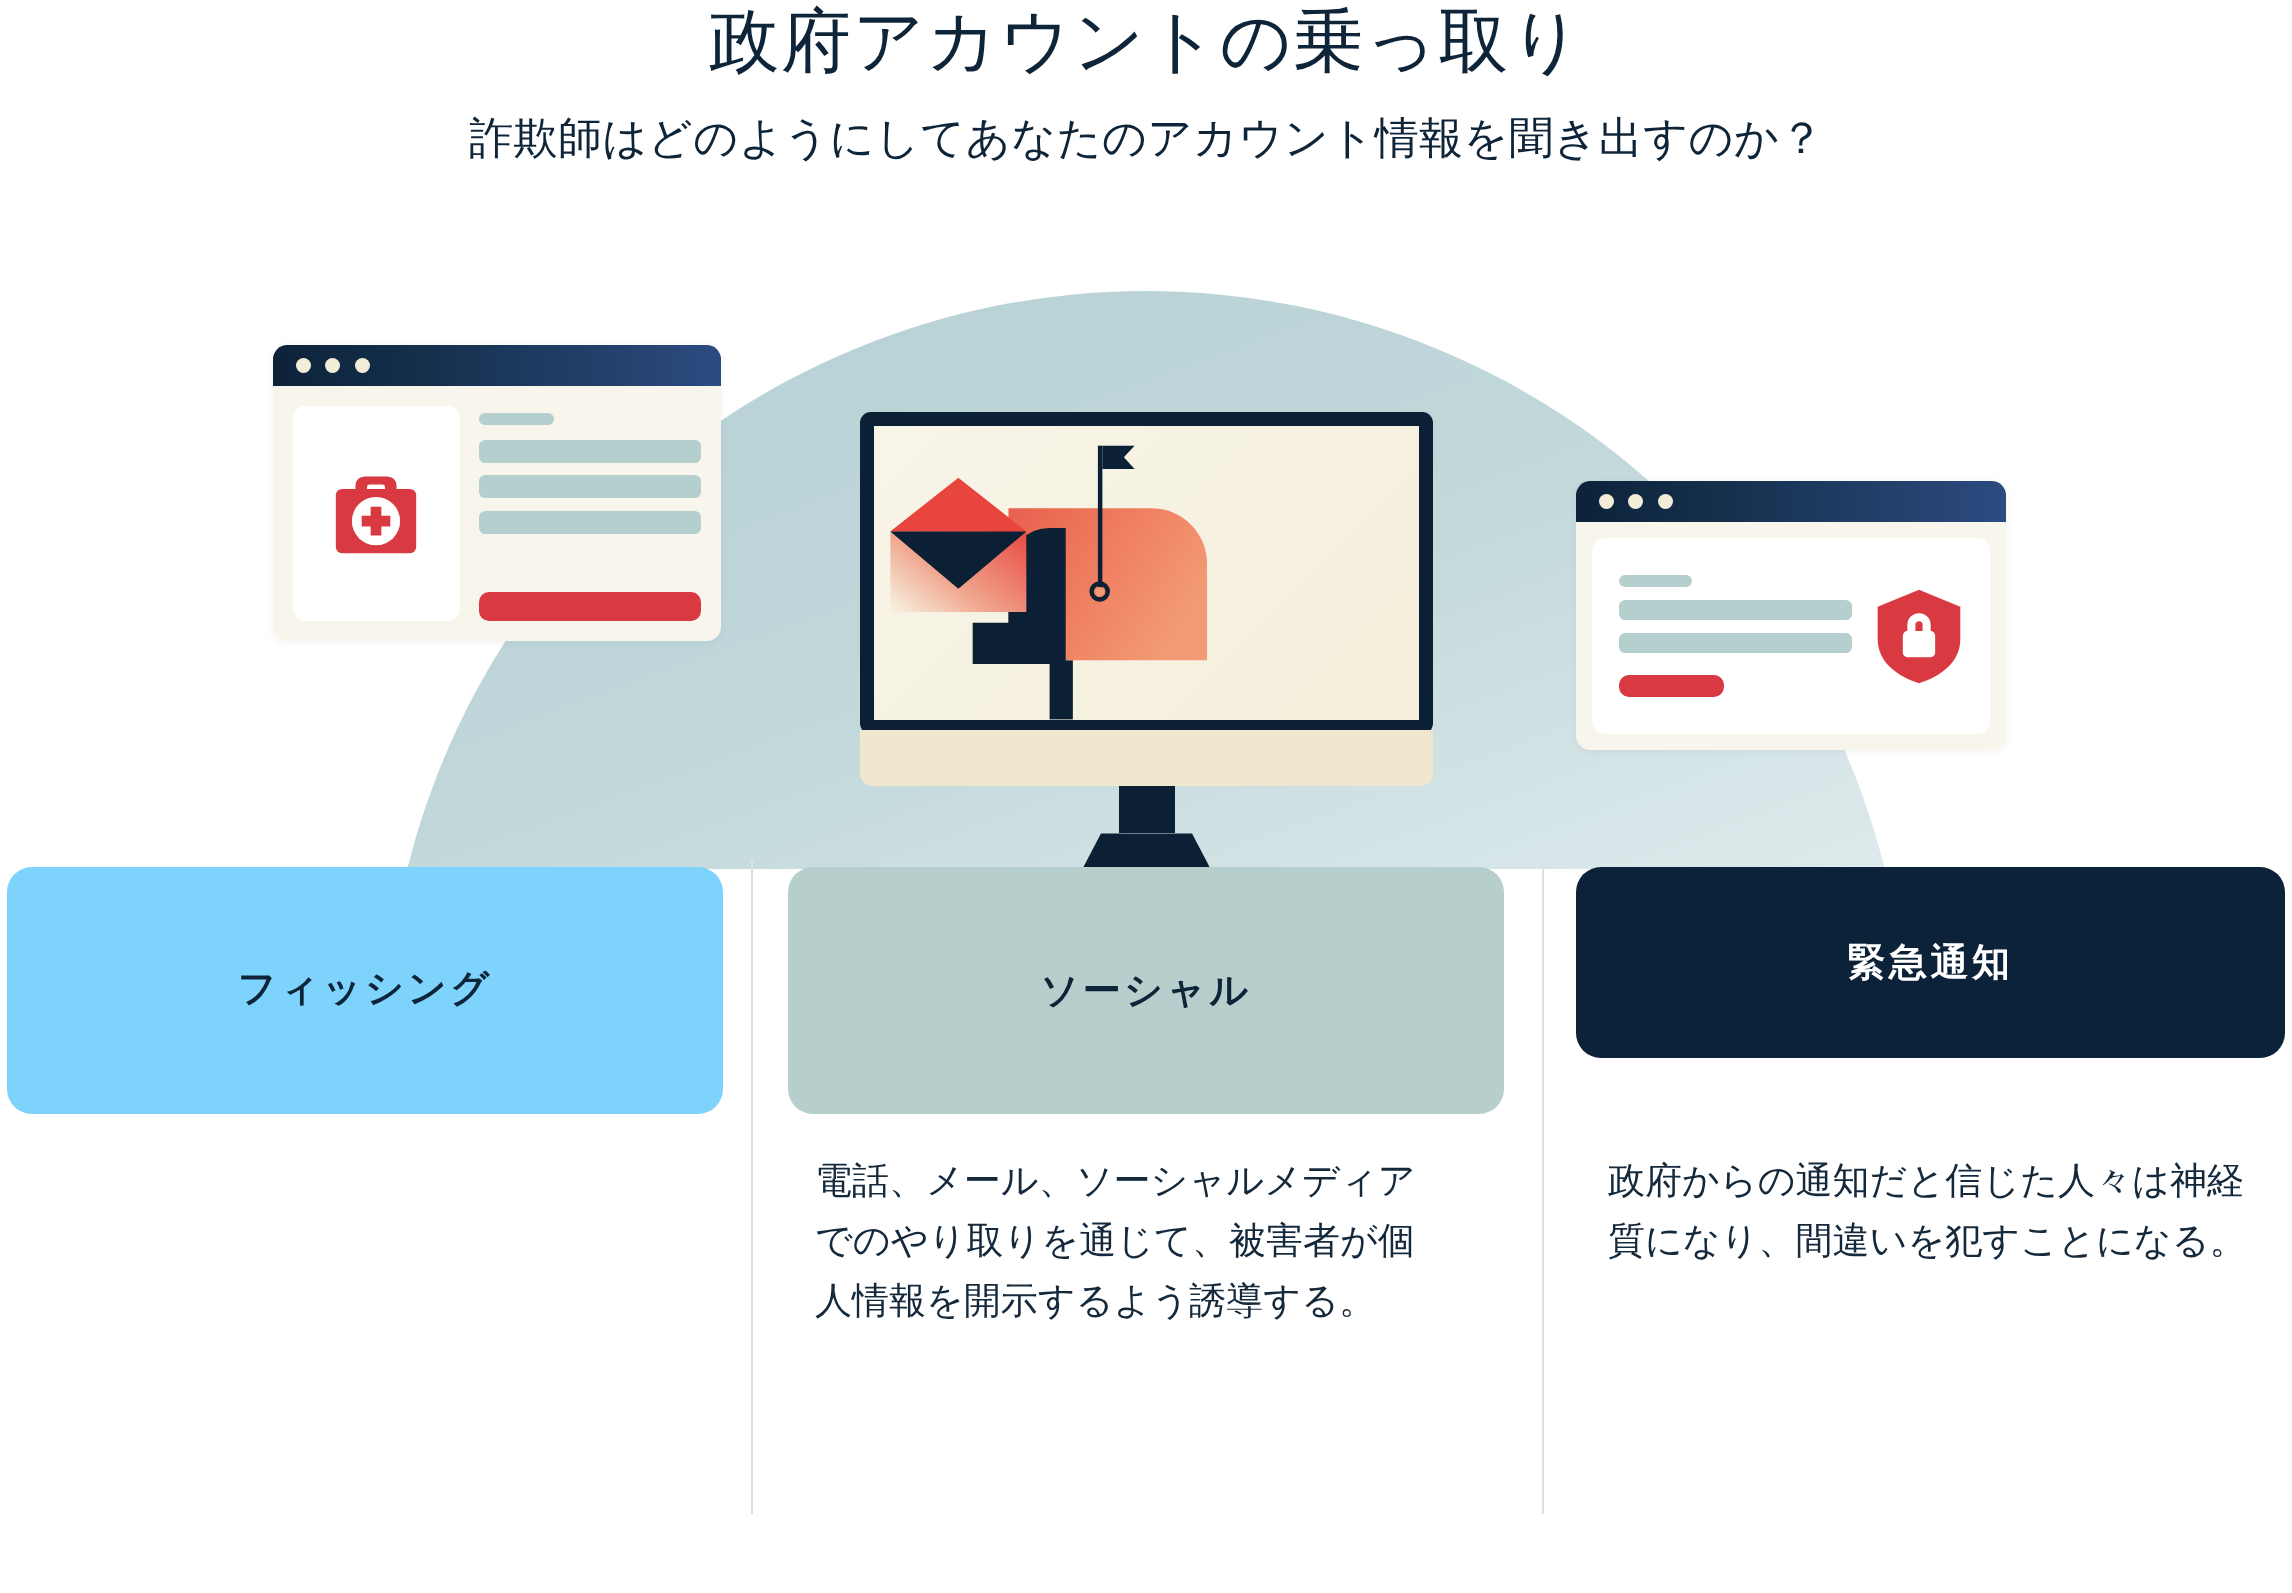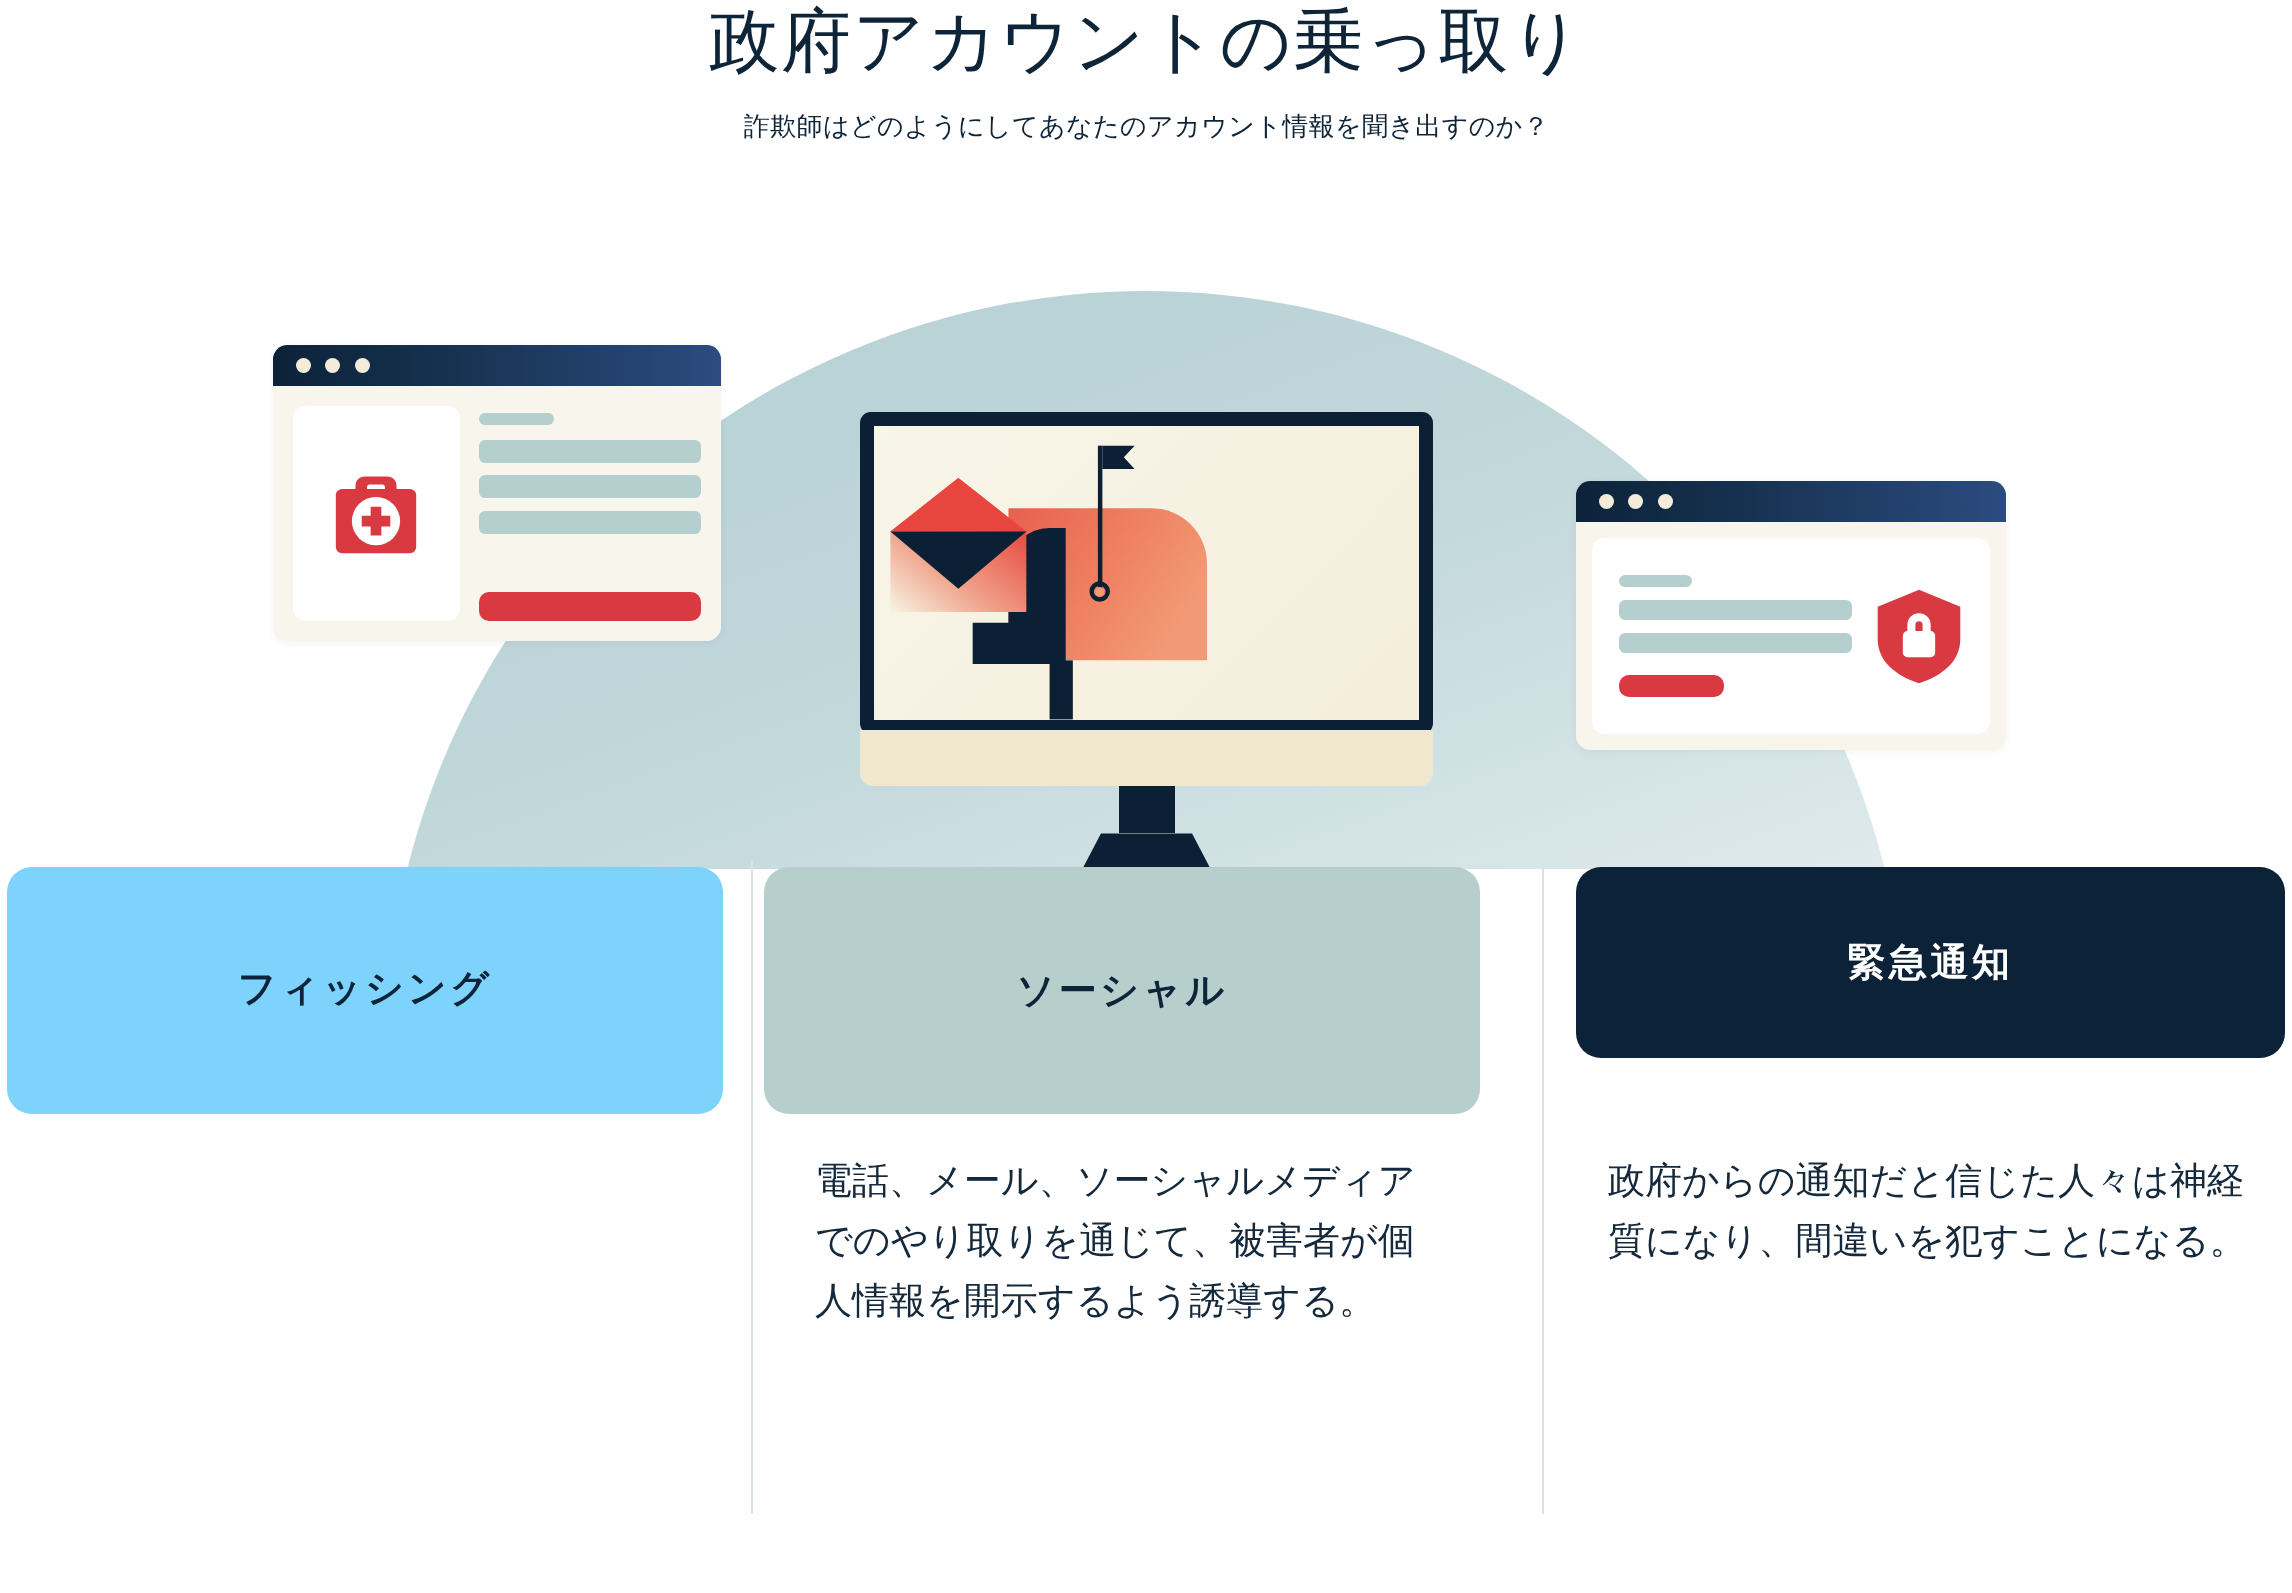--- a/index.html
+++ b/index.html
@@ -30,21 +30,21 @@
   }
   .page-title {
     font-size: 70px;
     font-weight: 400;
     color: #0e2438;
     letter-spacing: 1.8px;
     line-height: 1.05;
     padding-top: 5.4px;
   }
   .page-subtitle {
-    font-size: 26px;
+    font-size: 44px;
     font-weight: 400;
     color: #0e2438;
     letter-spacing: 0.4px;
     margin-top: 30px;
   }
 
   
   .bg-arch {
     position: absolute;
     left: 385px;
@@ -158,21 +158,21 @@
     display: flex;
     align-items: center;
     justify-content: center;
     text-align: center;
     font-size: 38px;
     font-weight: bold;
     letter-spacing: 3.6px;
     line-height: 1.45;
   }
   #card-phishing { left: 7.2px;    top: 867px; width: 716px; height: 247px; background: #7dd3fc; color: #0e2438; font-family: Liberation Mono, monospace; }
-  #card-social   { left: 764px;  top: 867px; width: 716px; height: 247px; background: #b6cfcd; color: #0e2438; }
+  #card-social   { left: 788px;  top: 867px; width: 716px; height: 247px; background: #b6cfcd; color: #0e2438; }
   #card-alert    { left: 1576px; top: 867px; width: 709px; height: 191px; background: #0c2238; color: #ffffff; }
 
   
   .divider {
     position: absolute;
     width: 1.8px;
     background: #d8e3e2;
     z-index: 25;
   }
   #divider-1 { left: 751px;  top: 860px; height: 654px; }

